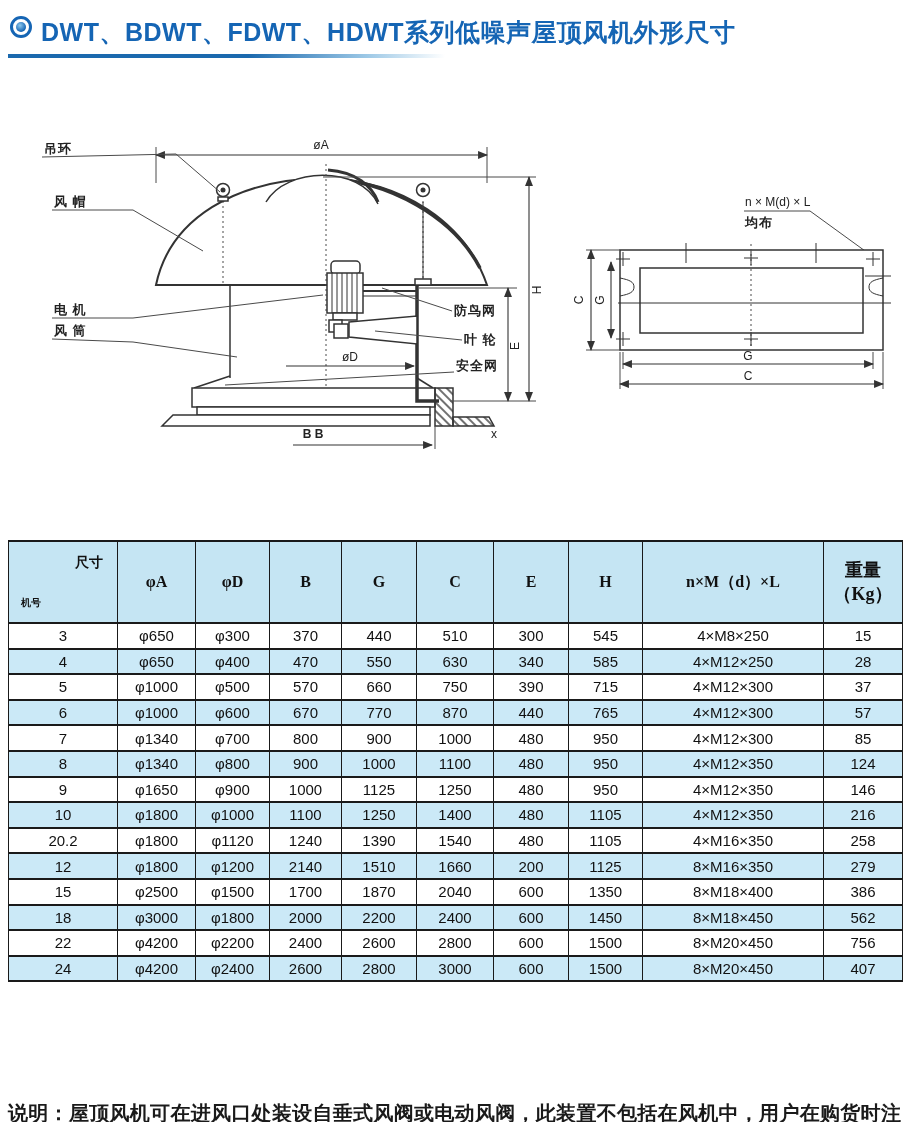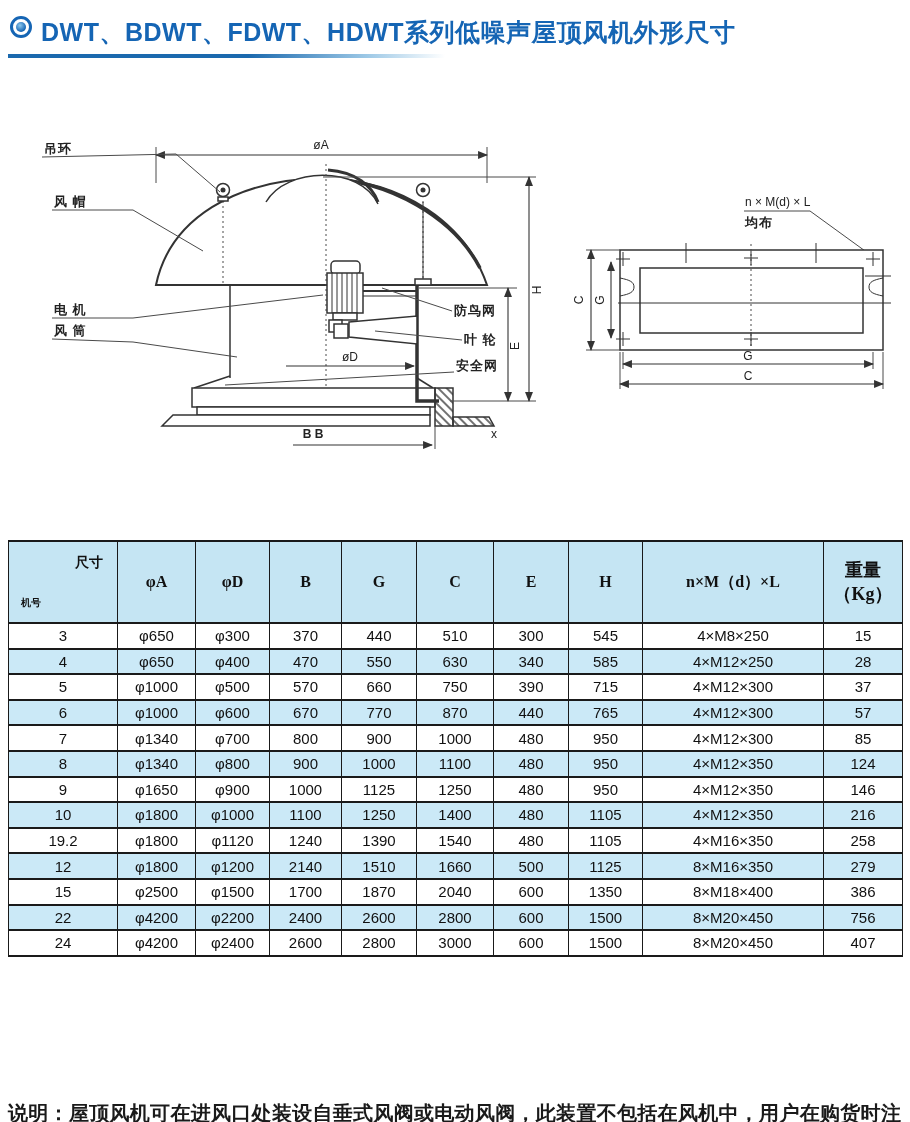--- a/index.html
+++ b/index.html
@@ -305,56 +305,68 @@
         <td>φ1000</td>
         <td>1100</td>
         <td>1250</td>
         <td>1400</td>
         <td>480</td>
         <td>1105</td>
         <td>4×M12×350</td>
         <td>216</td>
       </tr>
       <tr>
-        <td>19.2</td>
+        <td>20.2</td>
         <td>φ1800</td>
         <td>φ1120</td>
         <td>1240</td>
         <td>1390</td>
         <td>1540</td>
         <td>480</td>
         <td>1105</td>
         <td>4×M16×350</td>
         <td>258</td>
       </tr>
       <tr>
         <td>12</td>
         <td>φ1800</td>
         <td>φ1200</td>
         <td>2140</td>
         <td>1510</td>
         <td>1660</td>
-        <td>500</td>
+        <td>200</td>
         <td>1125</td>
         <td>8×M16×350</td>
         <td>279</td>
       </tr>
       <tr>
         <td>15</td>
         <td>φ2500</td>
         <td>φ1500</td>
         <td>1700</td>
         <td>1870</td>
         <td>2040</td>
         <td>600</td>
         <td>1350</td>
         <td>8×M18×400</td>
         <td>386</td>
       </tr>
       <tr>
+        <td>18</td>
+        <td>φ3000</td>
+        <td>φ1800</td>
+        <td>2000</td>
+        <td>2200</td>
+        <td>2400</td>
+        <td>600</td>
+        <td>1450</td>
+        <td>8×M18×450</td>
+        <td>562</td>
+      </tr>
+      <tr>
         <td>22</td>
         <td>φ4200</td>
         <td>φ2200</td>
         <td>2400</td>
         <td>2600</td>
         <td>2800</td>
         <td>600</td>
         <td>1500</td>
         <td>8×M20×450</td>
         <td>756</td>

